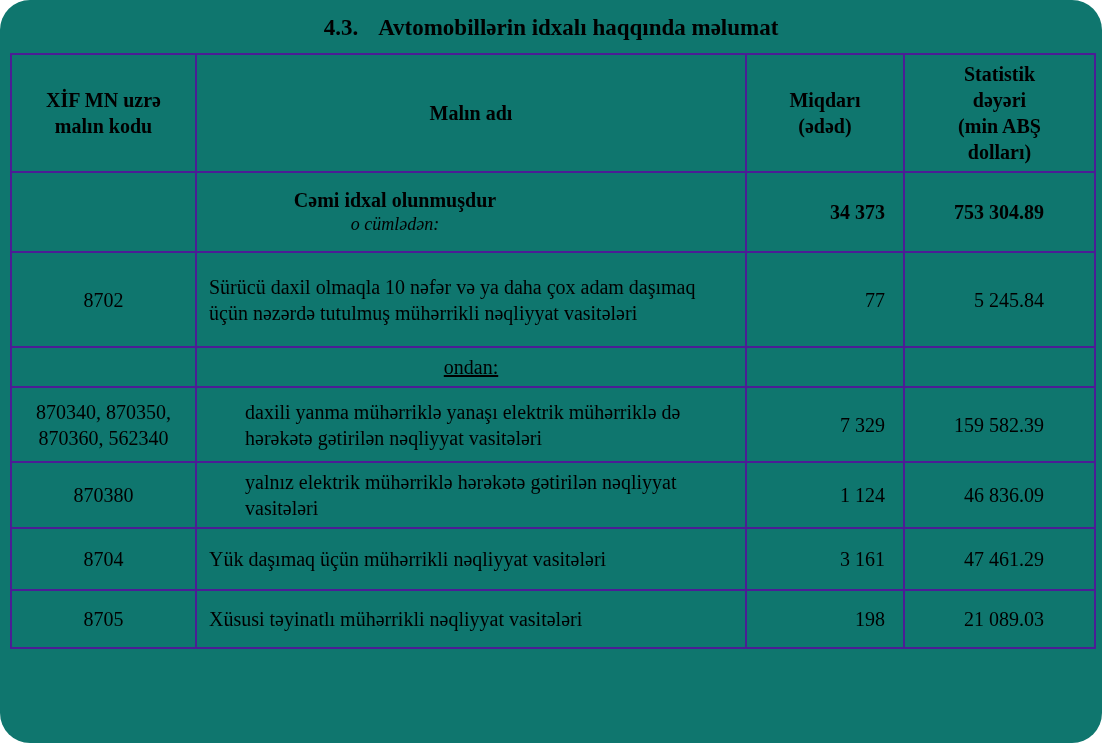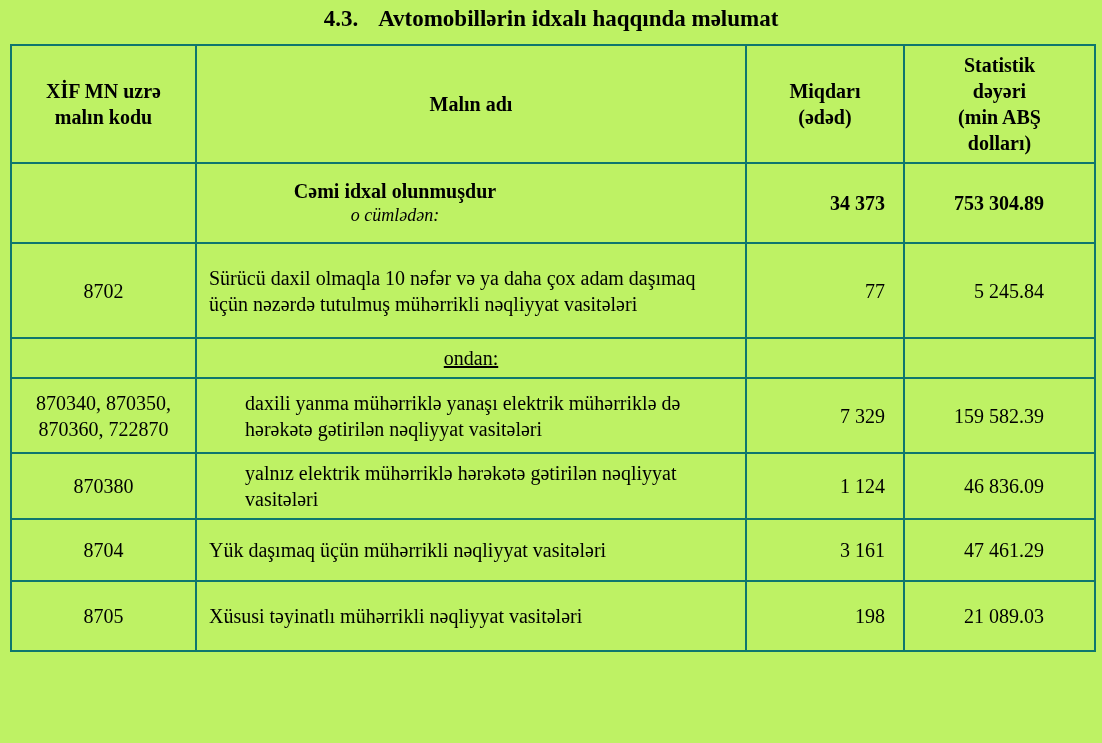--- a/index.html
+++ b/index.html
@@ -6,40 +6,41 @@
   html, body {
     margin: 0;
     padding: 0;
     background: #ffffff;
     color: #000000;
     font-family: "Liberation Serif", serif;
   }
   .page {
     width: 1102px;
     height: 743px;
-    padding: 2px 8px 8px 8px;
-    background: #bef264;
+    padding: 11px 8px 8px 8px;
+    background: #0f766e;
+    border-radius: 30px;
   }
   .doc-title {
     text-align: center;
     font-weight: bold;
     font-size: 23px;
     margin: 4px 0 12px 0;
   }
   .doc-title .num { margin-right: 20px; }
 
   table.import-table {
     border-collapse: collapse;
     width: 1084px;
     margin-left: 2px;
     table-layout: fixed;
   }
   .import-table th,
   .import-table td {
-    border: 2px solid #0f766e;
+    border: 2px solid #4c1d95;
     font-size: 20px;
     line-height: 1.3;
     vertical-align: middle;
     padding: 6px 10px;
     overflow: hidden;
   }
   .import-table th {
     font-weight: bold;
     text-align: center;
     padding: 6px 8px;
@@ -126,41 +127,41 @@
 
 
     <tr style="height:40px">
       <td class="code"></td>
       <td class="section-label">ondan:</td>
       <td class="qty"></td>
       <td class="val"></td>
     </tr>
 
     <tr style="height:75px">
-      <td class="code">870340, 870350, 870360, 722870</td>
+      <td class="code">870340, 870350, 870360, 562340</td>
       <td class="name indent">daxili yanma mühərriklə yanaşı elektrik mühərriklə də hərəkətə gətirilən nəqliyyat vasitələri</td>
       <td class="qty">7 329</td>
       <td class="val">159 582.39</td>
     </tr>
 
     <tr style="height:59px">
       <td class="code">870380</td>
       <td class="name indent">yalnız elektrik mühərriklə hərəkətə gətirilən nəqliyyat vasitələri</td>
       <td class="qty">1 124</td>
       <td class="val">46 836.09</td>
     </tr>
 
     <tr style="height:62px">
       <td class="code">8704</td>
       <td class="name">Yük daşımaq üçün mühərrikli nəqliyyat vasitələri</td>
       <td class="qty">3 161</td>
       <td class="val">47 461.29</td>
     </tr>
 
-    <tr style="height:70px">
+    <tr style="height:58px">
       <td class="code">8705</td>
       <td class="name">Xüsusi təyinatlı mühərrikli nəqliyyat vasitələri</td>
       <td class="qty">198</td>
       <td class="val">21 089.03</td>
     </tr>
 
   </tbody>
     </table>
 </div>
 

